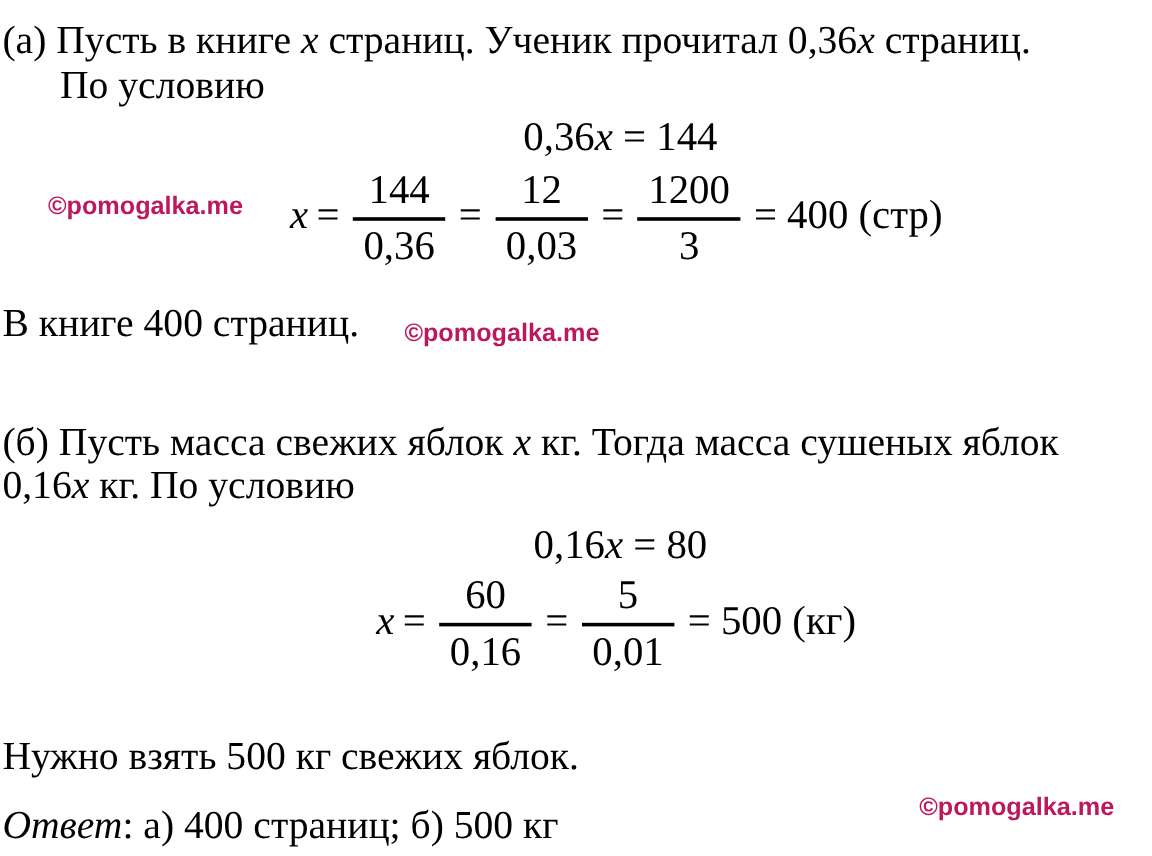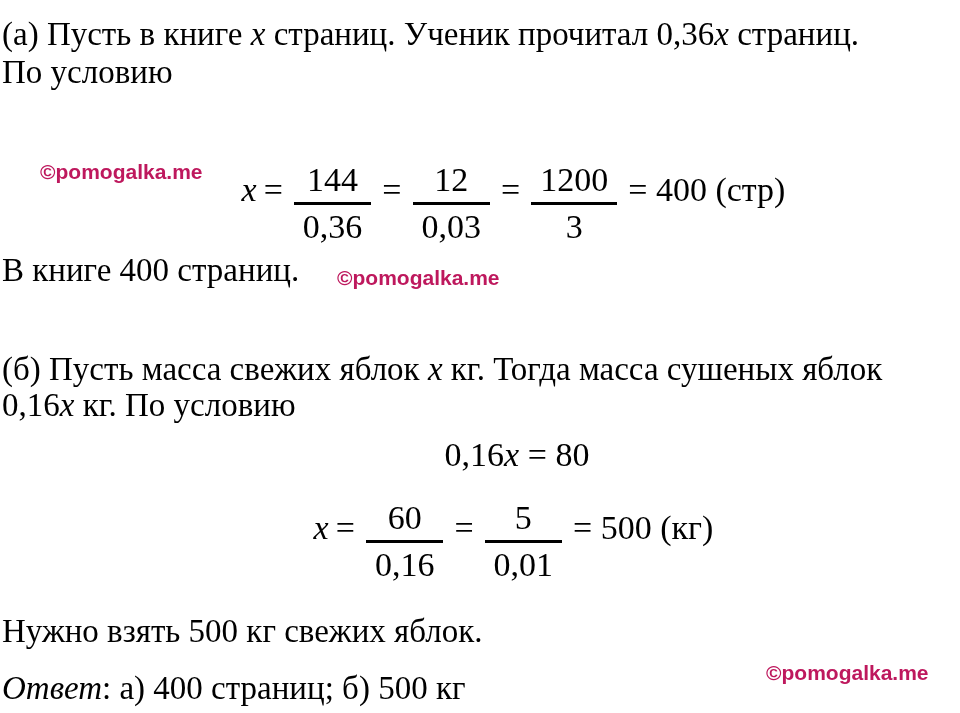--- a/index.html
+++ b/index.html
@@ -38,21 +38,20 @@
   .frac {
     display: inline-block;
     vertical-align: middle;
     text-align: center;
     margin: 0 4px;
   }
   .frac .num {
     display: block;
     border-bottom: 3px solid #000;
     padding: 0 9px 3px 9px;
-    margin-top: 21px;
   }
   .frac .den {
     display: block;
     padding: 3px 9px 0 9px;
   }
   .op { margin: 0 7px; }
   .wm {
     position: absolute;
     font-family: "Liberation Sans", sans-serif;
     font-weight: 700;
@@ -62,22 +61,23 @@
   }
   .answer-label { font-style: italic; }
 </style>
 </head>
 <body>
 
 <div class="doc">
 
   <div class="textline" style="top: 4px; margin-top: 12px;"><span>(а) Пусть в книге </span><span class="var">x</span><span> страниц. Ученик прочитал 0,36</span><span class="var">x</span><span> страниц.</span></div>
 
-  <div class="textline" style="top: 54px;"><span>По условию</span></div>
+  <div class="textline" style="top: 54px; margin-left: 48px;"><span>По условию</span></div>
 
+  <div class="eqline" style="top: 96px;"><span>0,36</span><span class="var">x</span><span> = 144</span></div>
 
   <div class="eqline" style="top: 140px;"><span class="var">x</span><span class="op">=</span><span class="frac"><span class="num">144</span><span class="den">0,36</span></span><span class="op">=</span><span class="frac"><span class="num">12</span><span class="den">0,03</span></span><span class="op">=</span><span class="frac"><span class="num">1200</span><span class="den">3</span></span><span class="op">= 400 (стр)</span></div>
 
   <div class="wm" style="left: 40px; top: 160px;">©pomogalka.me</div>
 
   <div class="textline" style="top: 252px;"><span>В книге 400 страниц.</span></div>
 
   <div class="wm" style="left: 337px; top: 266px;">©pomogalka.me</div>
 
   <div class="textline" style="top: 351px;"><span>(б) Пусть масса свежих яблок </span><span class="var">x</span><span> кг. Тогда масса сушеных яблок</span></div>

